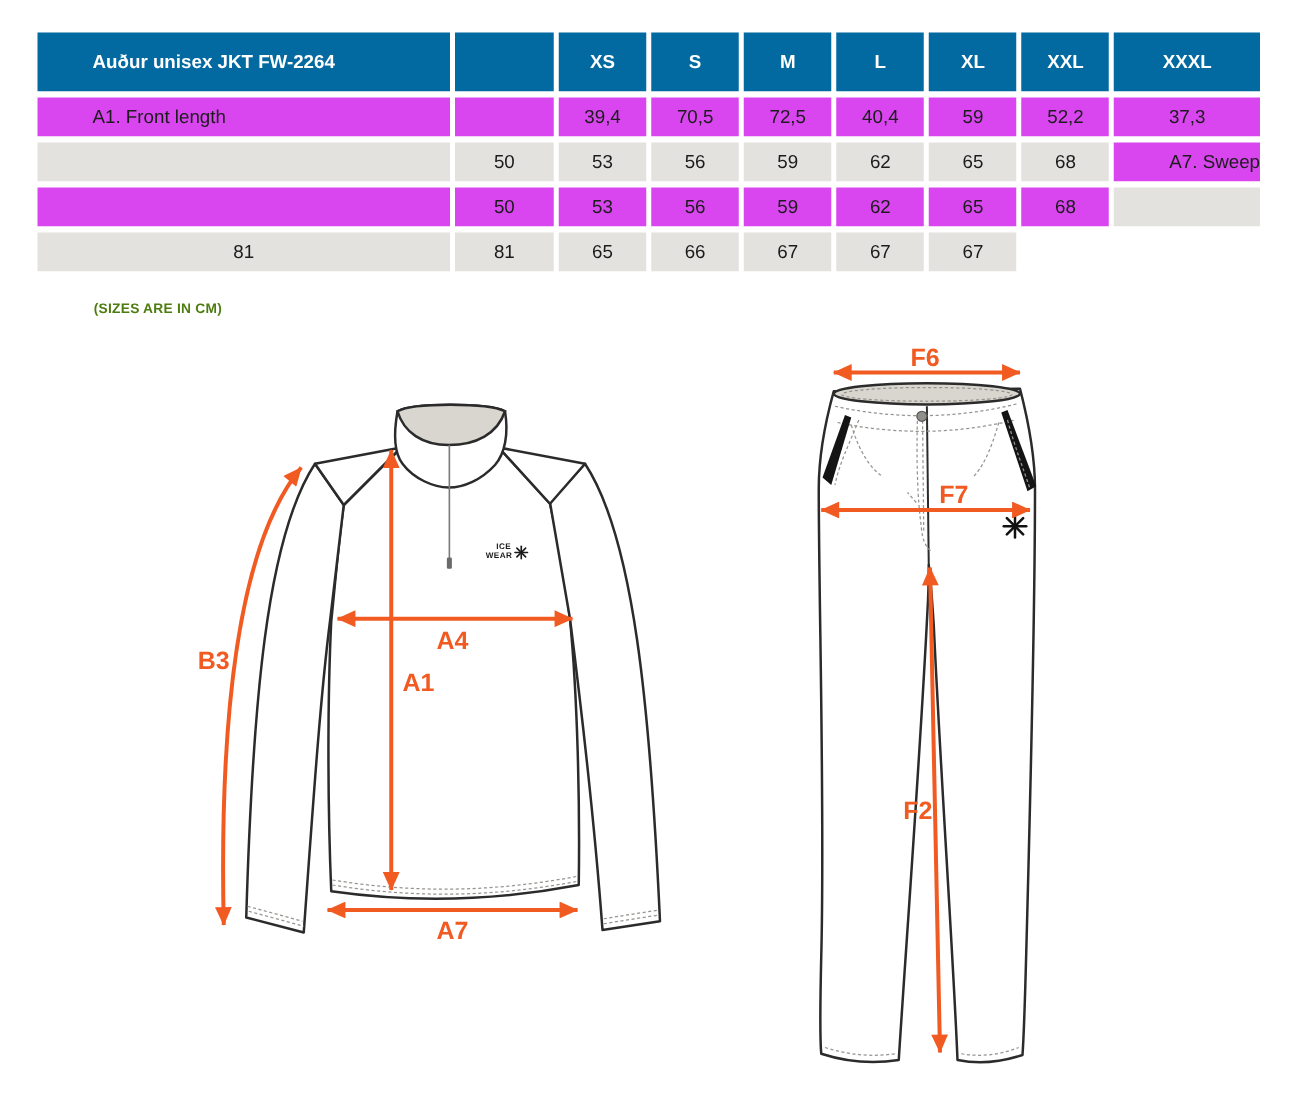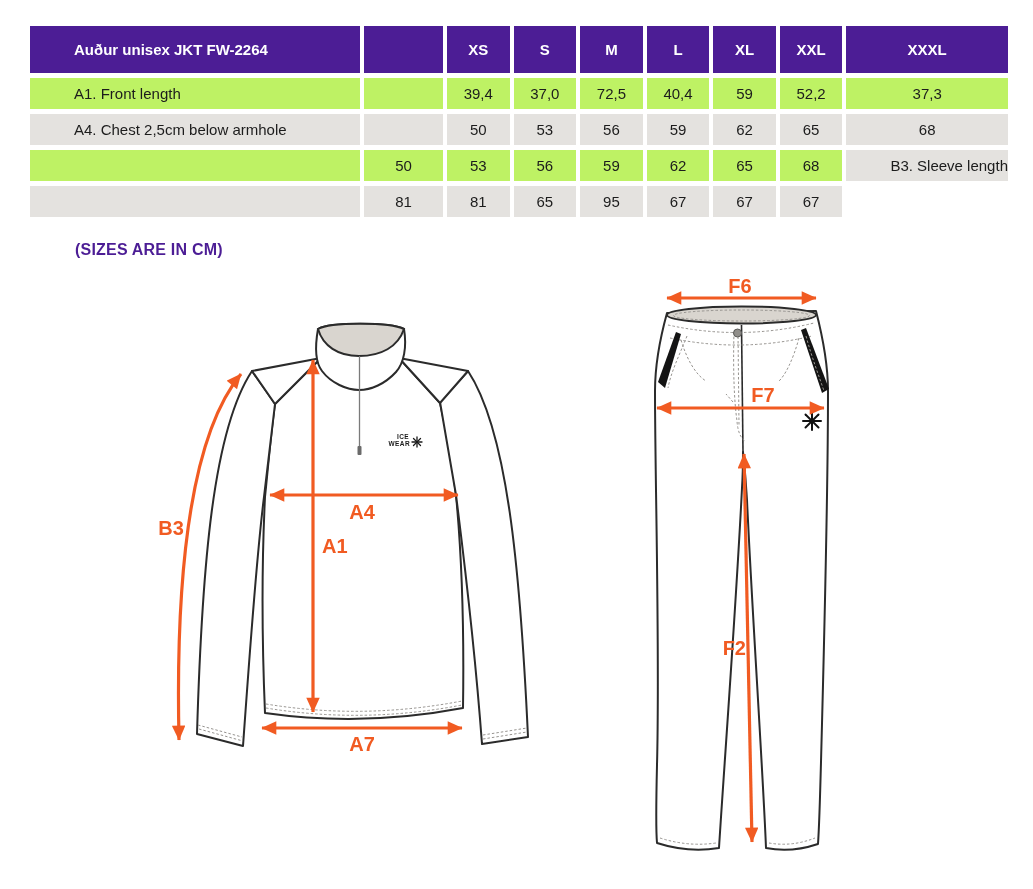--- a/index.html
+++ b/index.html
@@ -13,28 +13,28 @@
     position:absolute; left:30px; top:26px; width:978px;
     display:grid;
     grid-template-columns:330px 79px repeat(7, 1fr);
     grid-template-rows:47px repeat(4, 31px);
     gap:5px 4px;
   }
   .cell {
     display:flex; align-items:center; justify-content:center;
     font-size:15px; color:#1c1c1c; white-space:nowrap;
   }
-  .cell.head { background:#4c1d95; color:#ffffff; font-weight:bold; }
+  .cell.head { background:#0369a1; color:#ffffff; font-weight:bold; }
   .cell.label { justify-content:flex-start; padding-left:44px; box-sizing:border-box; }
-  .cell.dark  { background:#bef264; }
+  .cell.dark  { background:#d946ef; }
   .cell.light { background:#E4E2DF; }
   
   .sizes-note {
     position:absolute; left:75px; top:241px;
-    color:#4c1d95; font-weight:bold; font-size:16px; letter-spacing:.2px;text-align:right;
+    color:#4d7c0f; font-weight:bold; font-size:11px; letter-spacing:.2px;text-align:right;
   }
   
   svg.diagram { position:absolute; }
   svg.diagram .outline { fill:#ffffff; stroke:#2b2b2b; stroke-width:2; stroke-linejoin:round; stroke-linecap:round; }
   svg.diagram .gray-fill { fill:#D9D5CF; stroke:#2b2b2b; stroke-width:2; }
   svg.diagram .stitch { fill:none; stroke:#979490; stroke-width:1; stroke-dasharray:2.5 2; }
   svg.diagram .arrow { fill:none; stroke:#F15B22; stroke-width:3.2; }
   svg.diagram .mlabel { fill:#F15B22; font-family:"Liberation Sans",sans-serif; font-size:20px; font-weight:600; }
   svg.diagram .logo-text { fill:#1a1a1a; font-family:"Liberation Sans",sans-serif; font-weight:bold; }
 </style>
@@ -49,52 +49,51 @@
   <div class="cell head">S</div>
   <div class="cell head">M</div>
   <div class="cell head">L</div>
   <div class="cell head">XL</div>
   <div class="cell head">XXL</div>
   <div class="cell head">XXXL</div>
 
   <div class="cell dark label">A1. Front length</div>
   <div class="cell dark"></div>
   <div class="cell dark">39,4</div>
-  <div class="cell dark">37,0</div>
+  <div class="cell dark">70,5</div>
   <div class="cell dark">72,5</div>
   <div class="cell dark">40,4</div>
   <div class="cell dark">59</div>
   <div class="cell dark">52,2</div>
   <div class="cell dark">37,3</div>
 
-  <div class="cell light label">A4. Chest 2,5cm below armhole</div>
   <div class="cell light"></div>
   <div class="cell light">50</div>
   <div class="cell light">53</div>
   <div class="cell light">56</div>
   <div class="cell light">59</div>
   <div class="cell light">62</div>
   <div class="cell light">65</div>
   <div class="cell light">68</div>
 
+  <div class="cell dark label">A7. Sweep</div>
   <div class="cell dark"></div>
   <div class="cell dark">50</div>
   <div class="cell dark">53</div>
   <div class="cell dark">56</div>
   <div class="cell dark">59</div>
   <div class="cell dark">62</div>
   <div class="cell dark">65</div>
   <div class="cell dark">68</div>
 
-  <div class="cell light label">B3. Sleeve length</div>
   <div class="cell light"></div>
   <div class="cell light">81</div>
   <div class="cell light">81</div>
   <div class="cell light">65</div>
-  <div class="cell light">95</div>
+  <div class="cell light">66</div>
   <div class="cell light">67</div>
   <div class="cell light">67</div>
   <div class="cell light">67</div>
 </div>
 
 <div class="sizes-note">(SIZES ARE IN CM)</div>
 
 <svg class="diagram" style="left:130px; top:292px; width:450px; height:480px;" viewBox="130 292 450 480" xmlns="http://www.w3.org/2000/svg">
   <defs>
     <marker id="ah" viewBox="0 0 10 9" refX="9.6" refY="4.5" markerWidth="5" markerHeight="4.2" orient="auto-start-reverse" markerUnits="strokeWidth">

